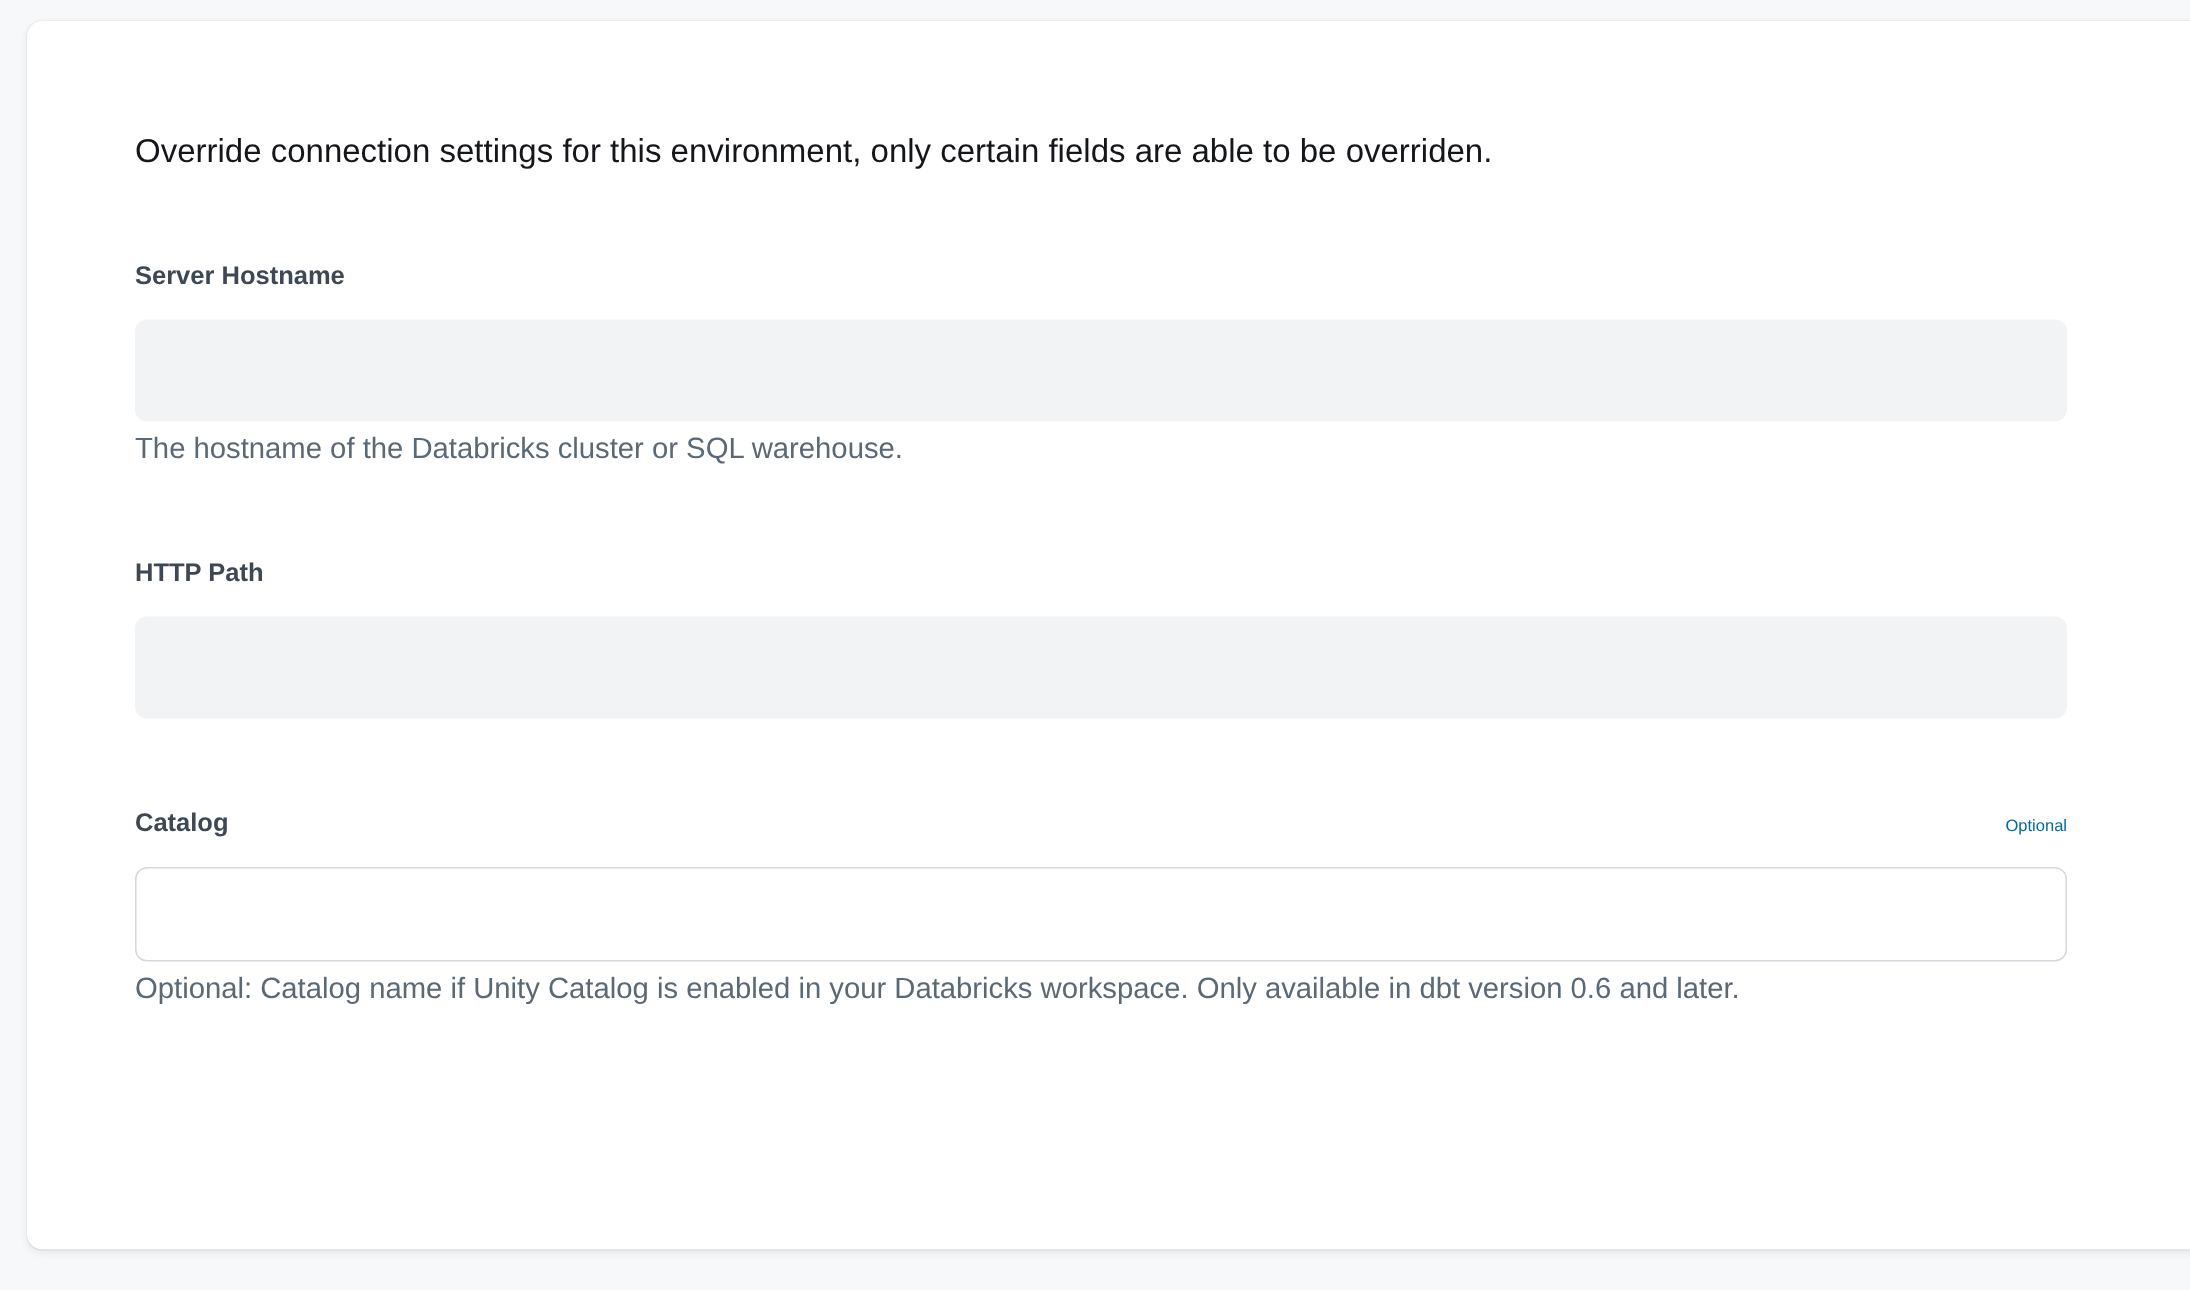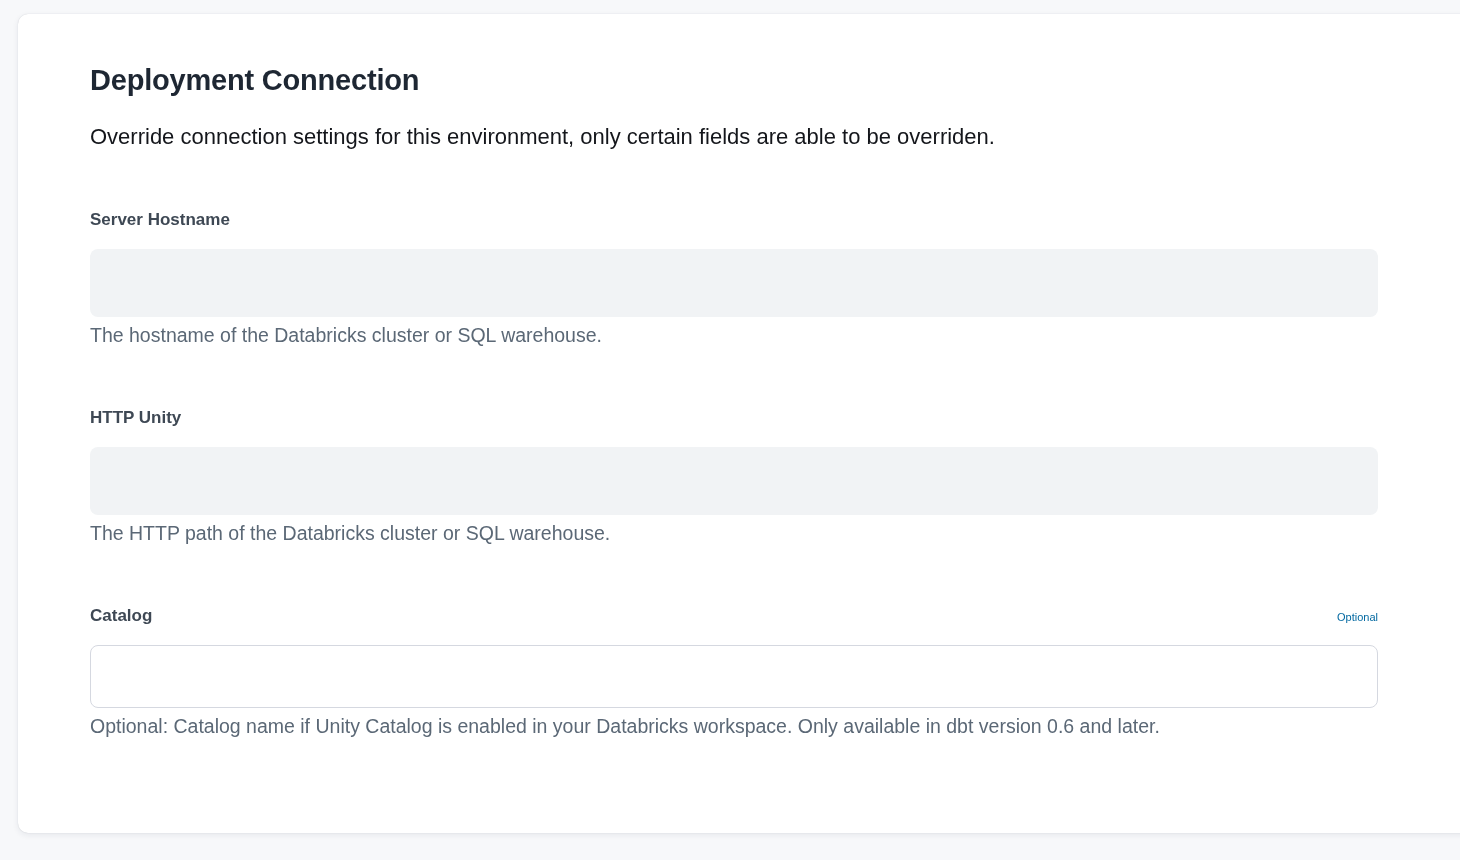--- a/index.html
+++ b/index.html
@@ -82,40 +82,38 @@
     line-height: 25px;
     color: #5b6876;
   }
 </style>
 </head>
 <body>
 
 <div class="card">
   <div class="content">
 
-    <h1 class="page-title">Deployment Connection</h1>
 
     <p class="page-subtitle">Override connection settings for this environment, only certain fields are able to be overriden.</p>
 
     <div class="field">
       <div class="label-row">
         <span class="field-label">Server Hostname</span>
         <span class="optional-tag"></span>
       </div>
       <input type="text" class="text-input is-disabled" disabled="" value="" style="">
       <p class="help-text">The hostname of the Databricks cluster or SQL warehouse.</p>
     </div>
 
     <div class="field">
       <div class="label-row">
-        <span class="field-label">HTTP Unity</span>
+        <span class="field-label">HTTP Path</span>
         <span class="optional-tag"></span>
       </div>
       <input type="text" class="text-input is-disabled" disabled="" value="" style="">
-      <p class="help-text">The HTTP path of the Databricks cluster or SQL warehouse.</p>
     </div>
 
     <div class="field">
       <div class="label-row">
         <span class="field-label">Catalog</span>
         <span class="optional-tag">Optional</span>
       </div>
       <input type="text" class="text-input is-enabled" value="" style="">
       <p class="help-text">Optional: Catalog name if Unity Catalog is enabled in your Databricks workspace. Only available in dbt version 0.6 and later.</p>
     </div>

